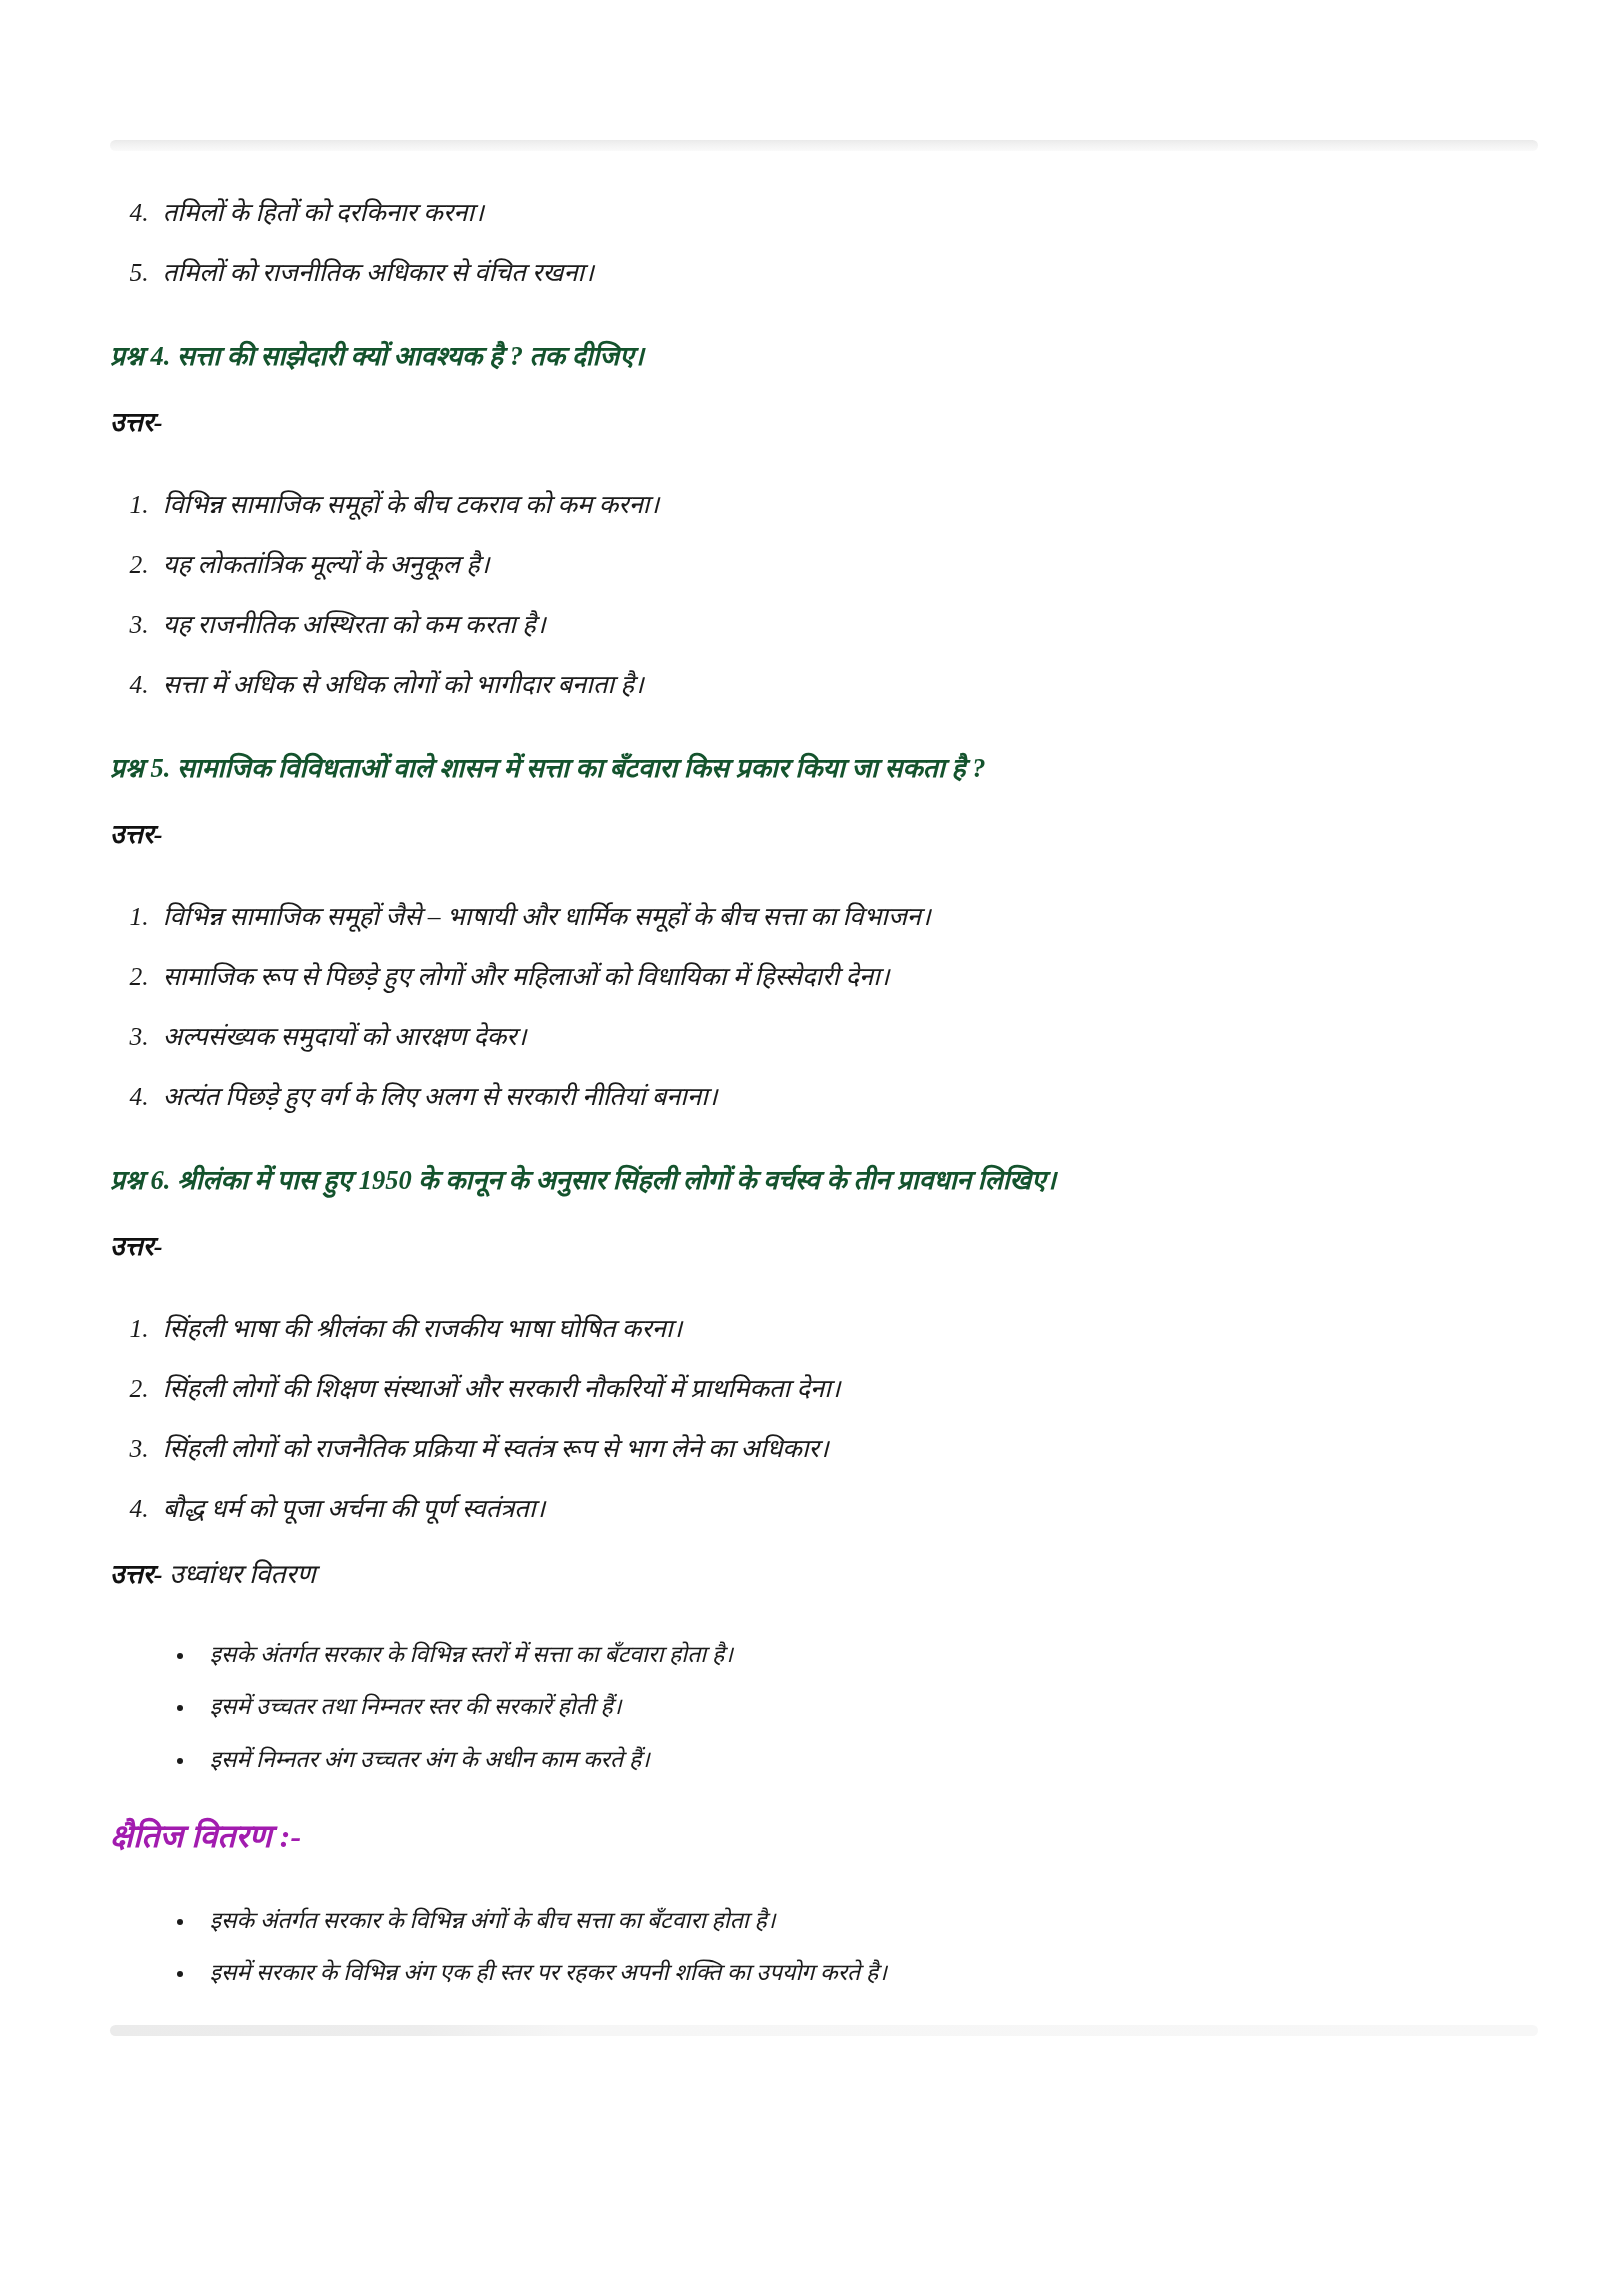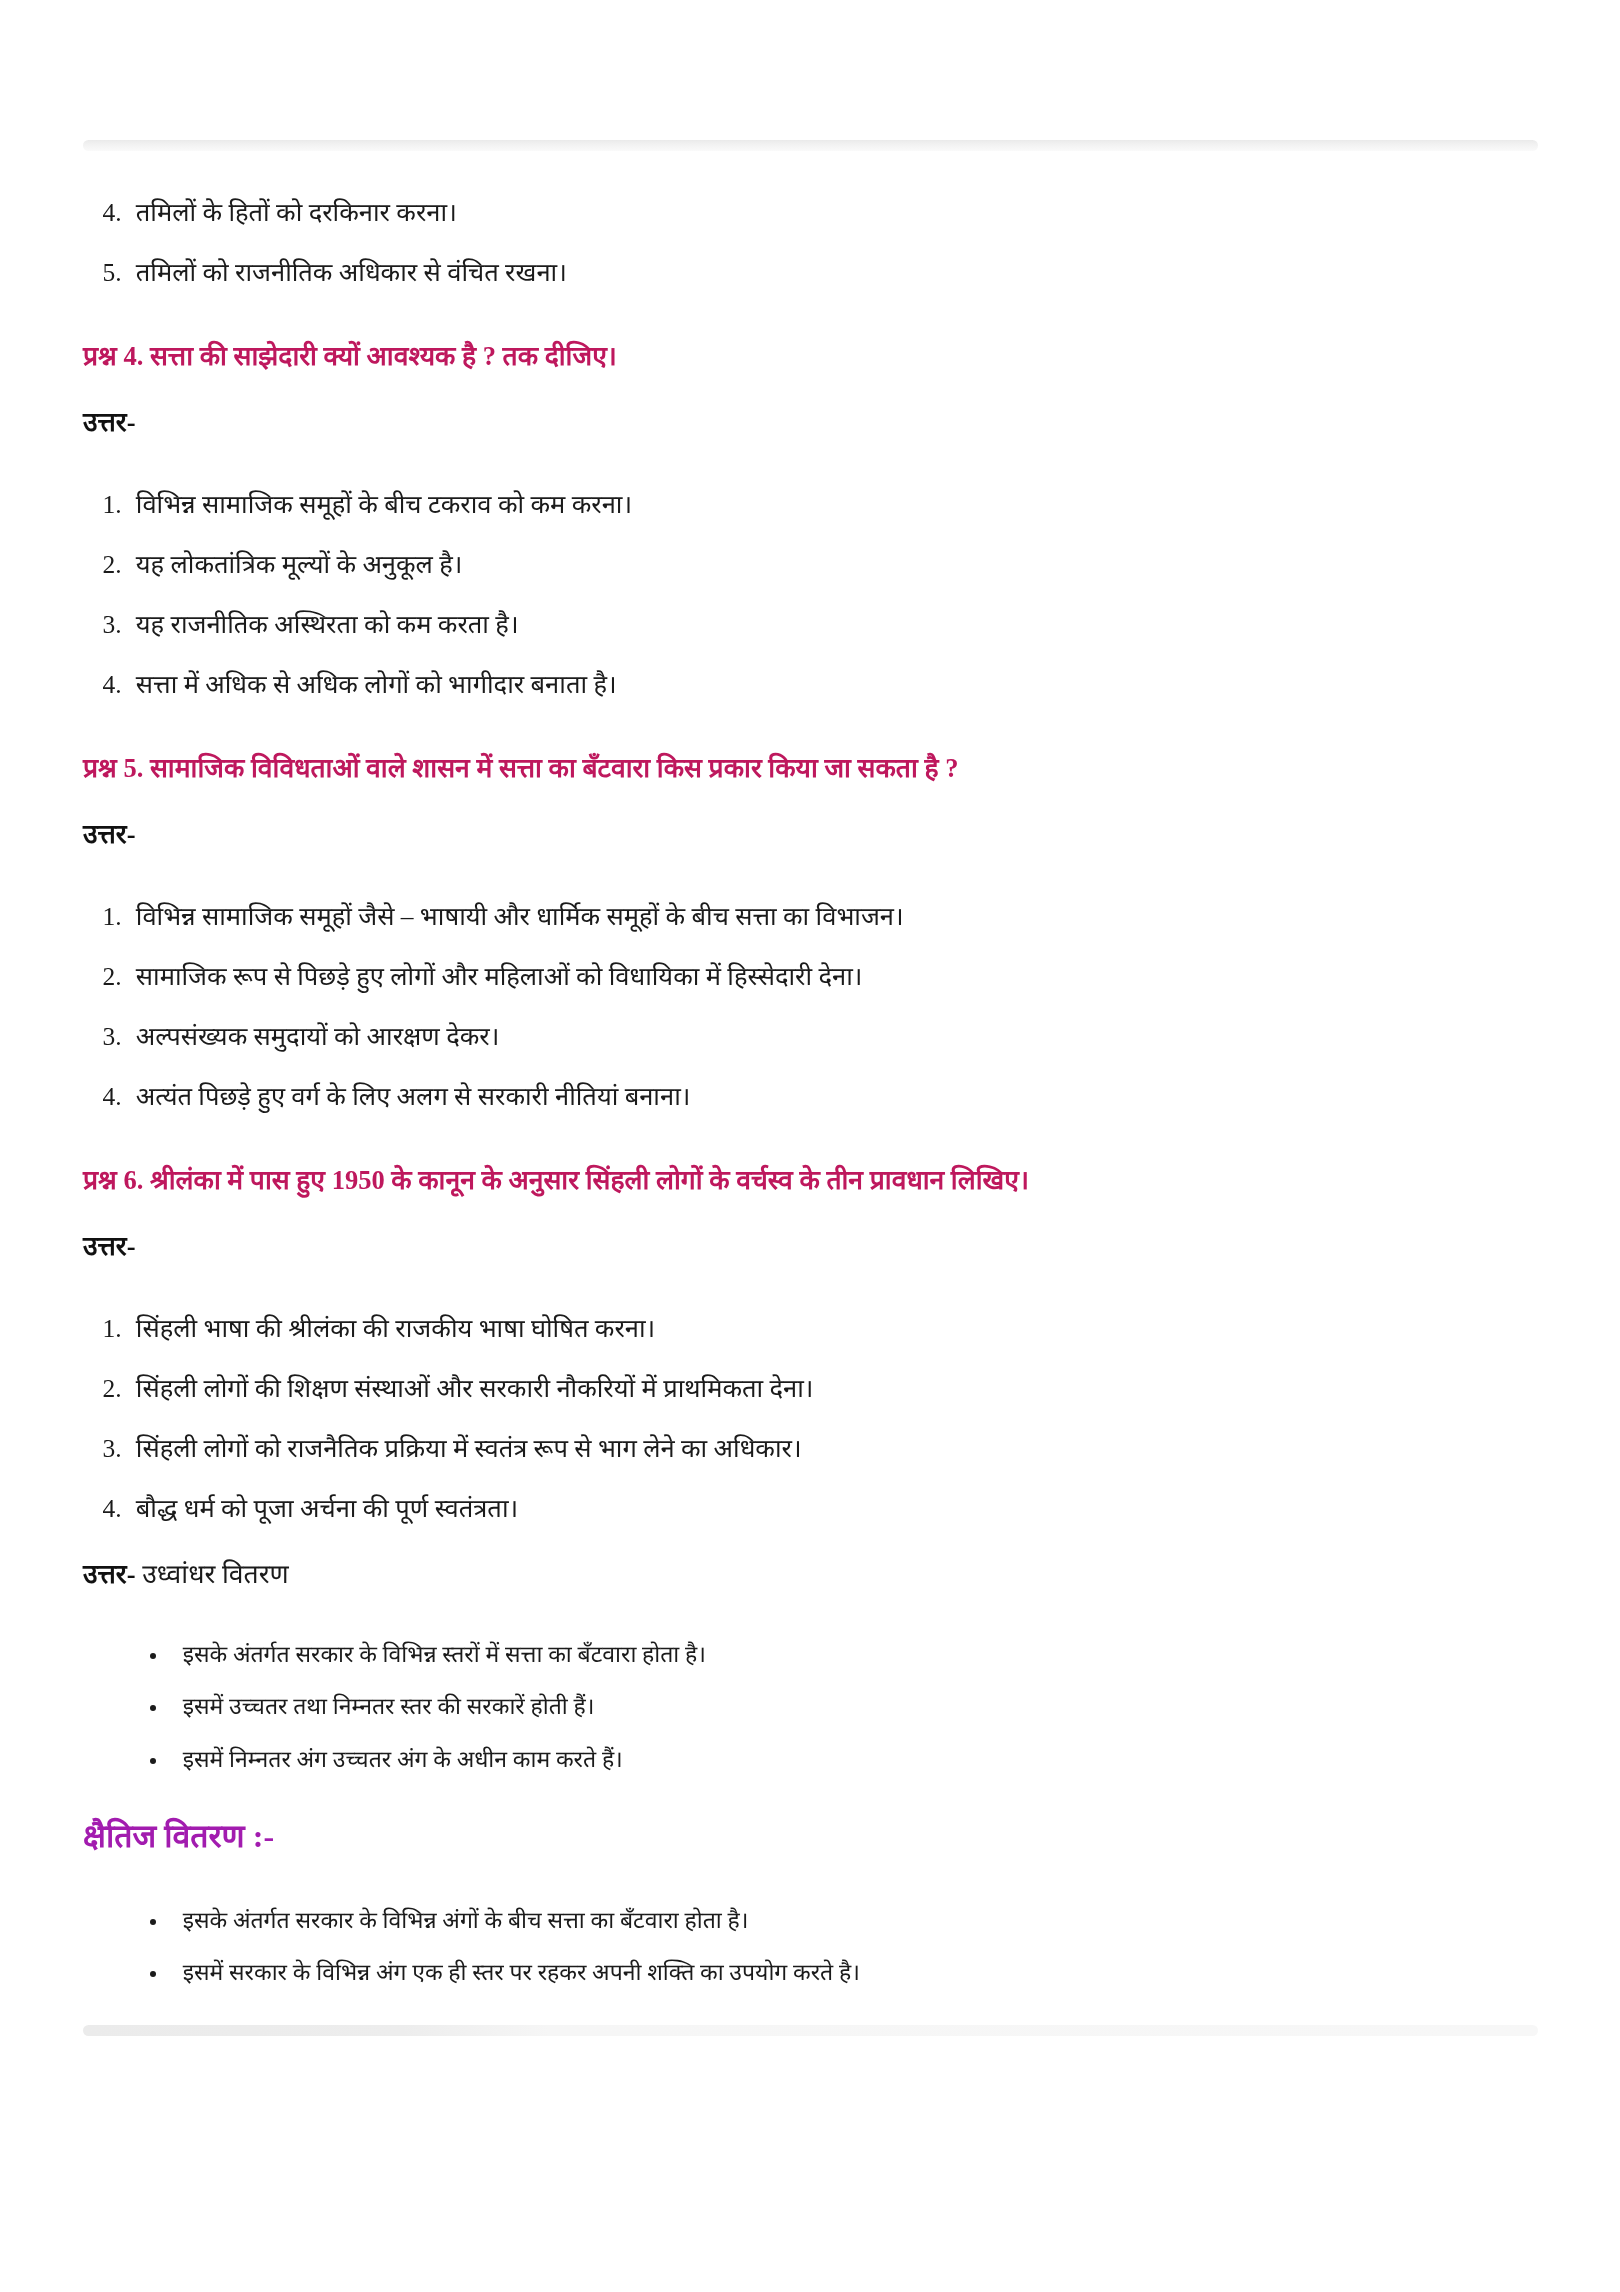--- a/index.html
+++ b/index.html
@@ -11,39 +11,40 @@
     width: 1620px;
     min-height: 2293px;
     font-family: "Liberation Serif", "DejaVu Serif", serif;
     color: #1b1b1b;
     -webkit-font-smoothing: antialiased;
   }
   .page {
     box-sizing: border-box;
     width: 1620px;
     min-height: 2293px;
-    padding: 140px 82px 29px 83px;
+    padding: 140px 82px 29px 110px;
     background: #ffffff;
+    font-style: italic;
   }
   .divider {
     height: 10.8px;
     border-radius: 5.9px;
   }
   .divider.top {
     background: linear-gradient(to bottom, #eaeaea 0%, #f1f1f1 35%, #fafafa 100%);
     margin-bottom: 45px;
   }
   .divider.bottom {
     background: linear-gradient(to right, #ebebeb 0%, #ededed 22%, #f6f6f6 32%, #f7f7f7 100%);
     margin-top: 37px;
   }
   .qhead {
     font-size: 26.5px;
     font-weight: 700;
-    color: #be185d;
+    color: #14532d;
     margin: 49px 0 0 0;
     line-height: 1.3;
   }
   .ans-label {
     font-size: 26.5px;
     font-weight: 700;
     color: #111111;
     margin: 31px 0 0 0;
     line-height: 1.3;
   }

